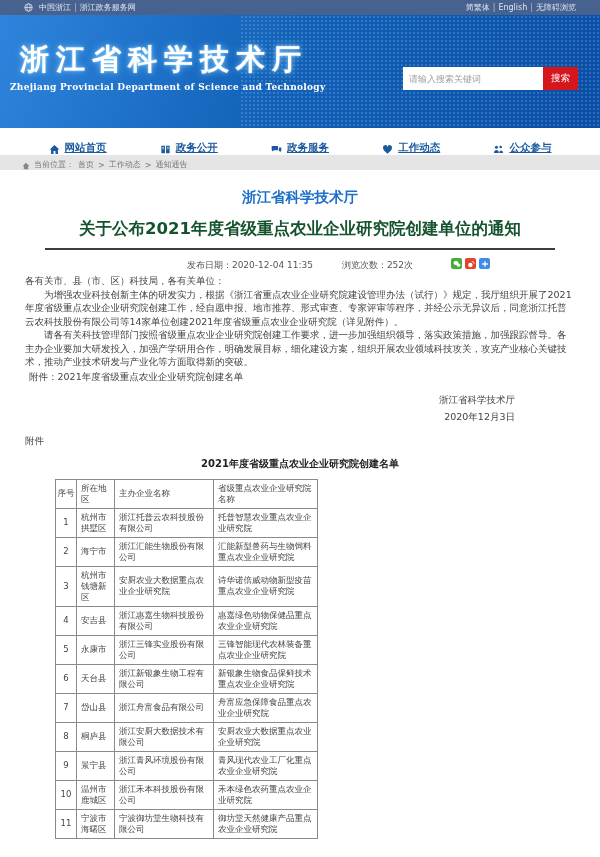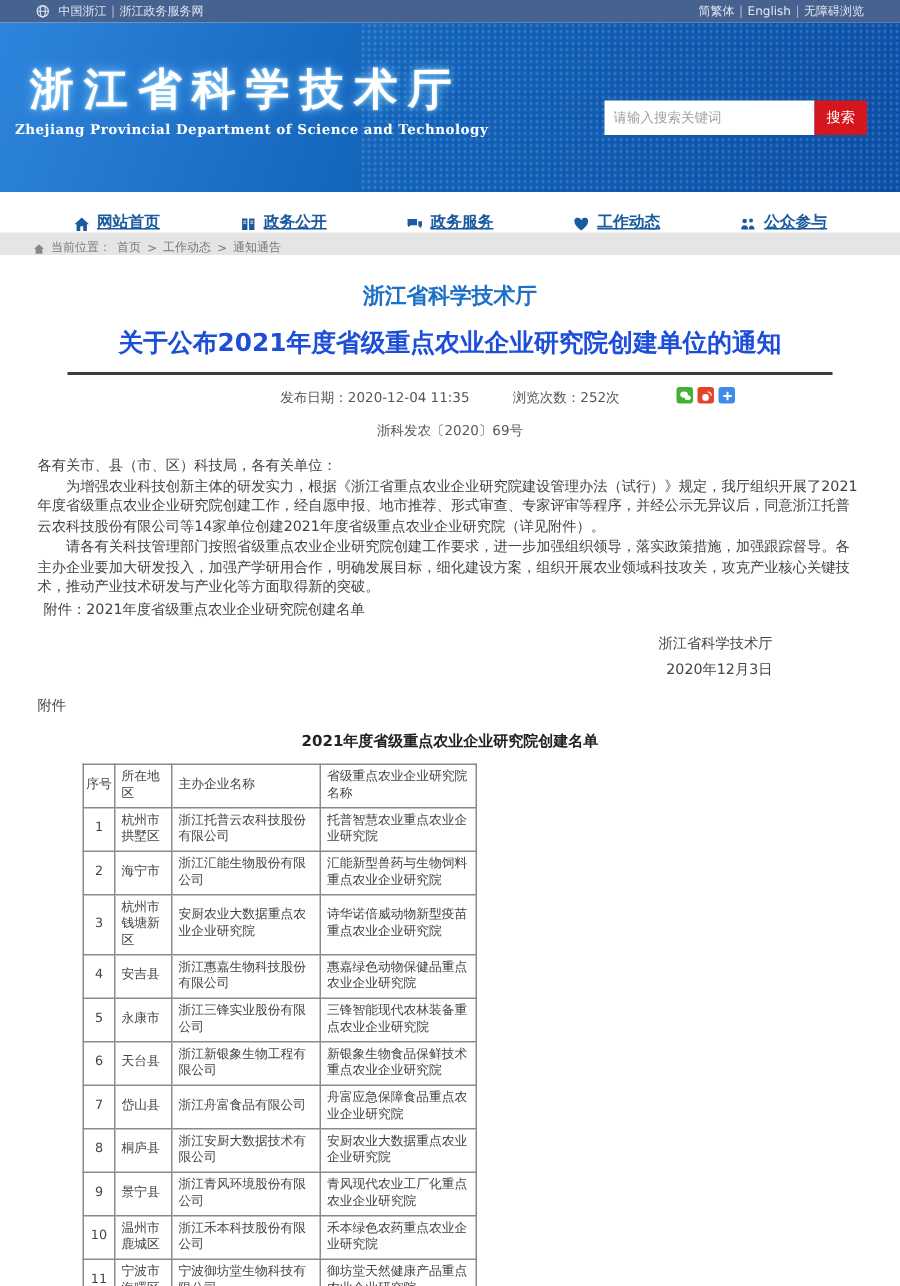--- a/index.html
+++ b/index.html
@@ -59,21 +59,21 @@
   
   .breadcrumb {
     background:#e5e5e5; height:15px; display:flex; align-items:flex-end;
     padding:0 22px; font-size:8px; color:#777; gap:4px;
   }
   .bc-icon { display:flex; }
   .bc-item { cursor:pointer; }
   
   .content { padding:10px 25px 0; position:relative; }
   .t1 { color:#1e6fc8; font-size:14.5px; font-weight:bold; text-align:center; margin:8px 0 0; }
-  .t2 { color:#1d4ed8; font-size:16.5px; font-weight:bold; text-align:center; margin:11px 0 8px; }
+  .t2 { color:#14532d; font-size:16.5px; font-weight:bold; text-align:center; margin:11px 0 8px; }
   .rule { border-top:2px solid #3c3c3c; margin:2px 20px 0; }
   .meta { position:relative; text-align:center; font-size:9px; color:#555; padding:9px 0 2px; }
   .meta .views { margin-left:26px; }
   .share { position:absolute; right:85px; top:8px; display:flex; gap:3px; }
   .share-ic {
     width:11px; height:11px; border-radius:2px; display:flex;
     align-items:center; justify-content:center; cursor:pointer;
   }
   .wechat { background:#45b035; } .weibo { background:#e6432c; } .plus { background:#3f8ce8; }
   .docnum { text-align:center; font-size:9px; color:#555; margin:7px 0 10px; }
@@ -210,21 +210,20 @@
             </svg>
         </span>
         <span class="share-ic plus">
           <svg width="8" height="8" viewBox="0 0 10 10" stroke="#fff" stroke-width="1.6">
               <path d="M5 1.5v7M1.5 5h7"></path>
             </svg>
         </span>
       </span>
     </div>
 
-    <div class="docnum">浙科发农〔2020〕69号</div>
 
     <div class="body-text">
       <p>各有关市、县（市、区）科技局，各有关单位：</p>
       <p class="indent">为增强农业科技创新主体的研发实力，根据《浙江省重点农业企业研究院建设管理办法（试行）》规定，我厅组织开展了2021年度省级重点农业企业研究院创建工作，经自愿申报、地市推荐、形式审查、专家评审等程序，并经公示无异议后，同意浙江托普云农科技股份有限公司等14家单位创建2021年度省级重点农业企业研究院（详见附件）。</p>
       <p class="indent">请各有关科技管理部门按照省级重点农业企业研究院创建工作要求，进一步加强组织领导，落实政策措施，加强跟踪督导。各主办企业要加大研发投入，加强产学研用合作，明确发展目标，细化建设方案，组织开展农业领域科技攻关，攻克产业核心关键技术，推动产业技术研发与产业化等方面取得新的突破。</p>
       <p class="attach-line">附件：2021年度省级重点农业企业研究院创建名单</p>
     </div>
 
     <div class="signature">
       <div>浙江省科学技术厅</div>

